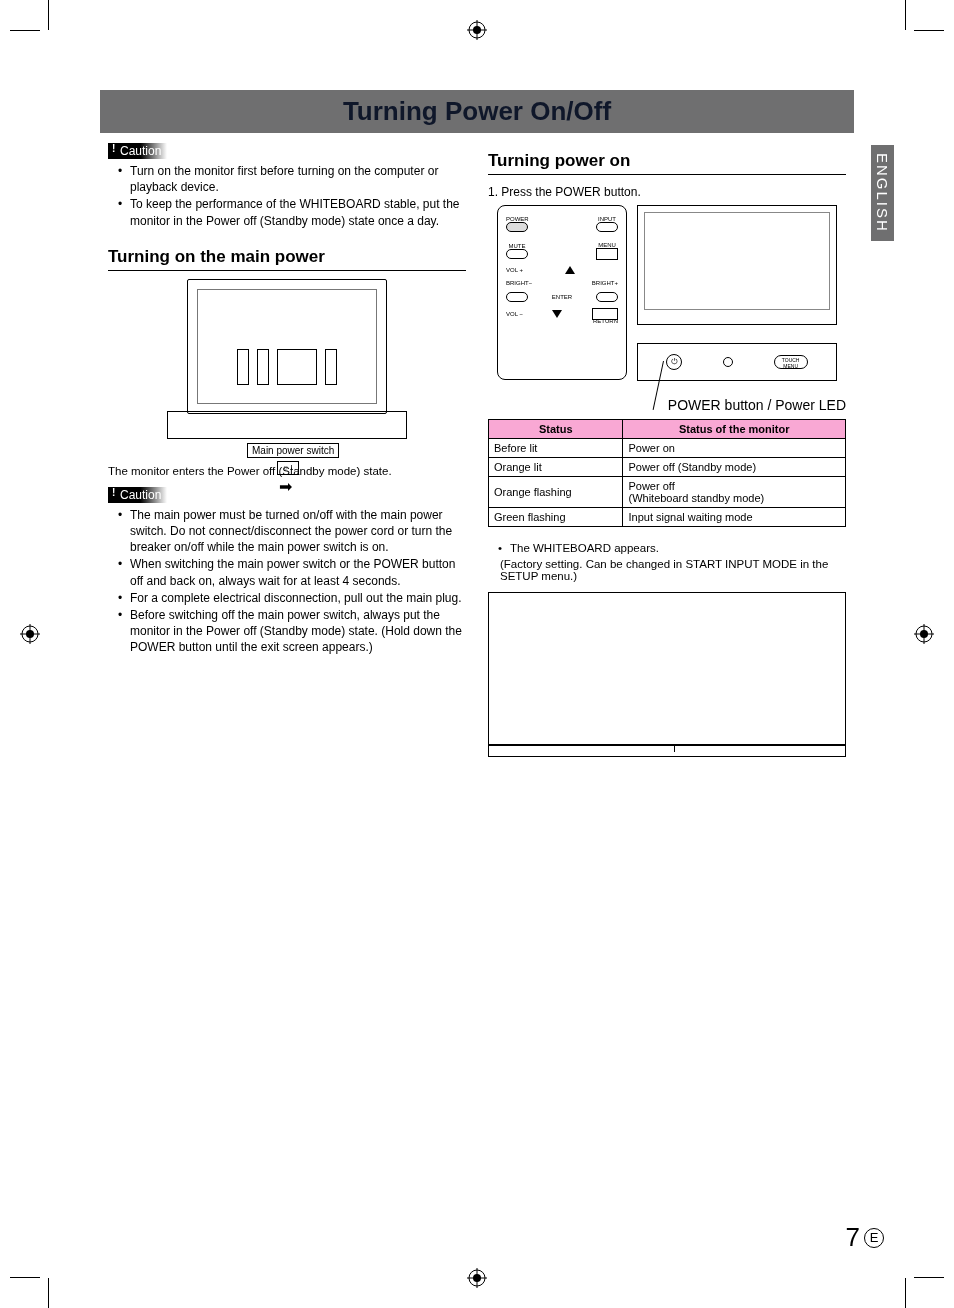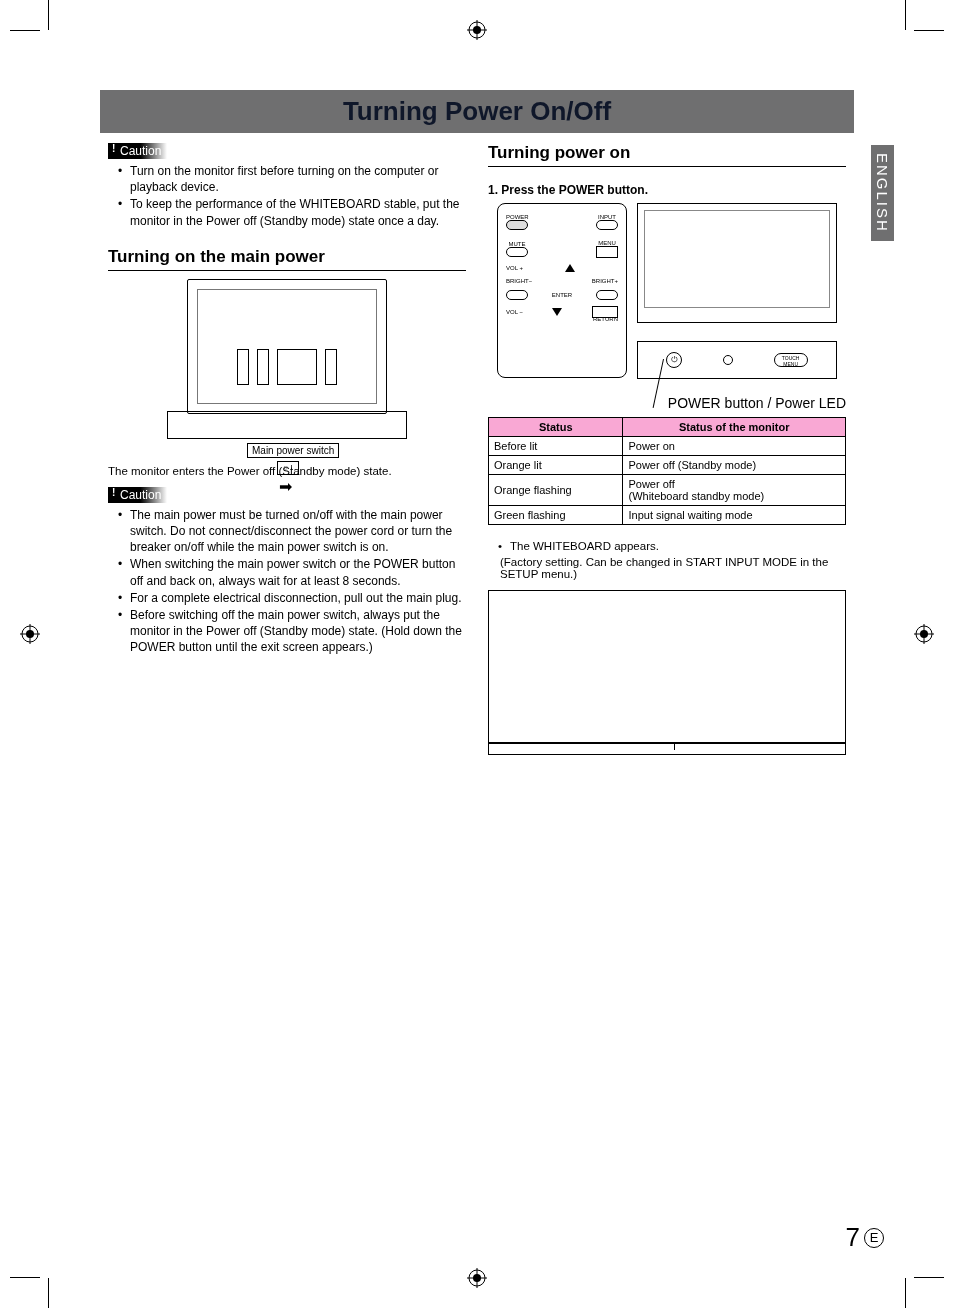--- a/index.html
+++ b/index.html
@@ -59,21 +59,21 @@
   ul.bullets li { position:relative; padding-left:12px; line-height:1.35; margin-bottom:1px;}
   ul.bullets li::before { content:"•"; position:absolute; left:0; }
 
   .section-head {
     font-size:17px;
     font-weight:bold;
     border-bottom:1px solid #000;
     padding-bottom:3px;
     margin:18px 0 8px 0;
   }
-  .step { font-weight:bold; margin:16px 0 6px 0; }
+  .step { font-weight:normal; margin:10px 0 6px 0; }
 
   .lang-tab {
     position:absolute;
     right:60px; top:145px;
     background:#6f6f70;
     color:#fff;
     writing-mode: vertical-rl;
     font-size:15px;
     letter-spacing:2px;
     padding:8px 3px;
@@ -192,28 +192,28 @@
           <div class="mb-arrow">➡</div>
         </div>
       </div>
 
       <div class="small-text">The monitor enters the Power off (Standby mode) state.</div>
 
       <div style="height:10px"></div>
       <div class="caution-badge">Caution</div>
       <ul class="bullets">
         <li>The main power must be turned on/off with the main power switch. Do not connect/disconnect the power cord or turn the breaker on/off while the main power switch is on.</li>
-        <li>When switching the main power switch or the POWER button off and back on, always wait for at least 8 seconds.</li>
+        <li>When switching the main power switch or the POWER button off and back on, always wait for at least 4 seconds.</li>
         <li>For a complete electrical disconnection, pull out the main plug.</li>
         <li>Before switching off the main power switch, always put the monitor in the Power off (Standby mode) state. (Hold down the POWER button until the exit screen appears.)</li>
       </ul>
     </div>
 
     <div class="col">
-      <div class="section-head" style="margin-top:0">Turning power on</div>
+      <div class="section-head" style="margin-top:8px">Turning power on</div>
       <div class="step">1. Press the POWER button.</div>
 
       <div class="remote-diag">
         <div class="remote">
           <div class="row">
               <div>
                 <div class="lbl">POWER</div>
                 <div class="btn" style="background:#ddd"></div>
               </div>
               <div>

